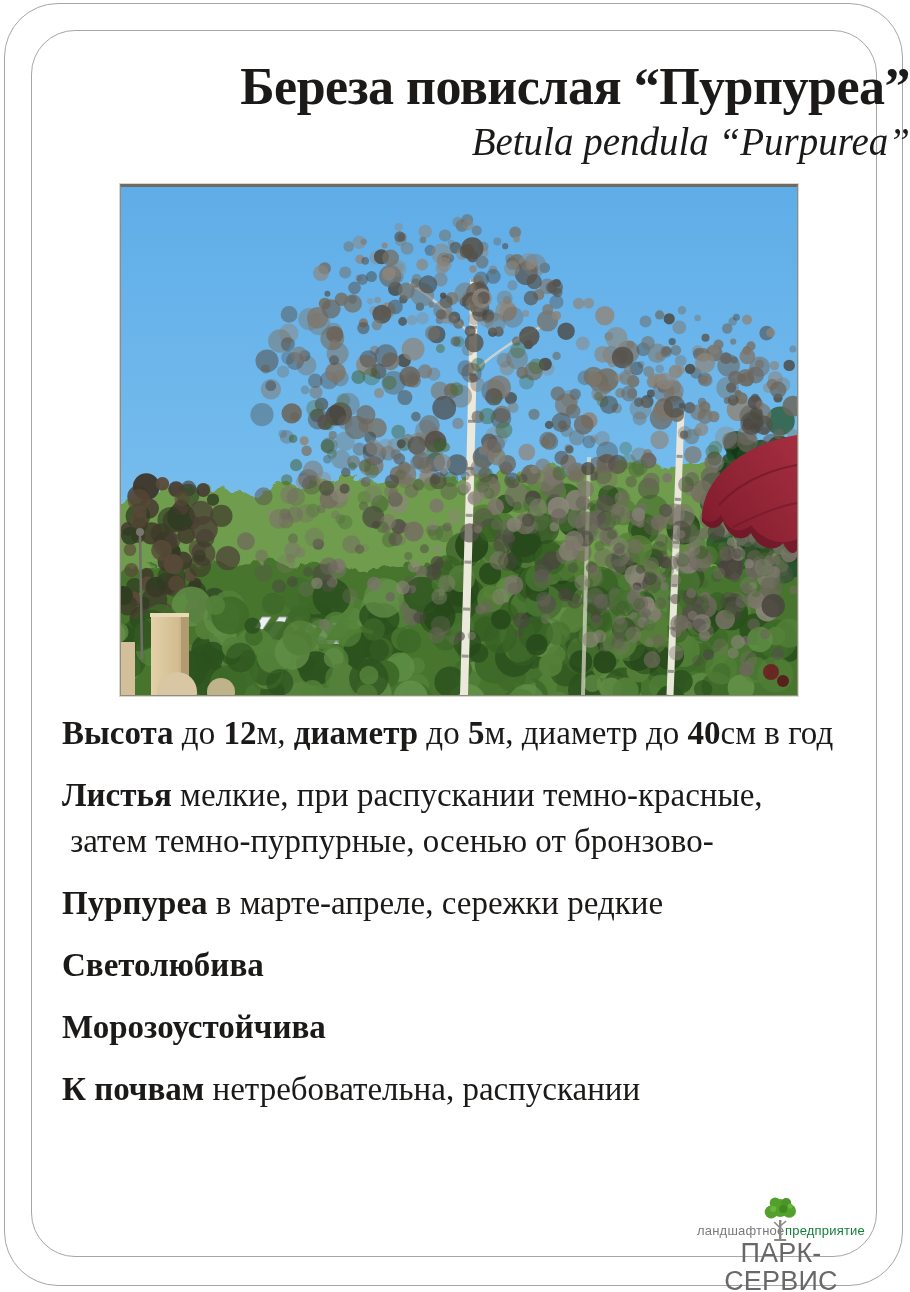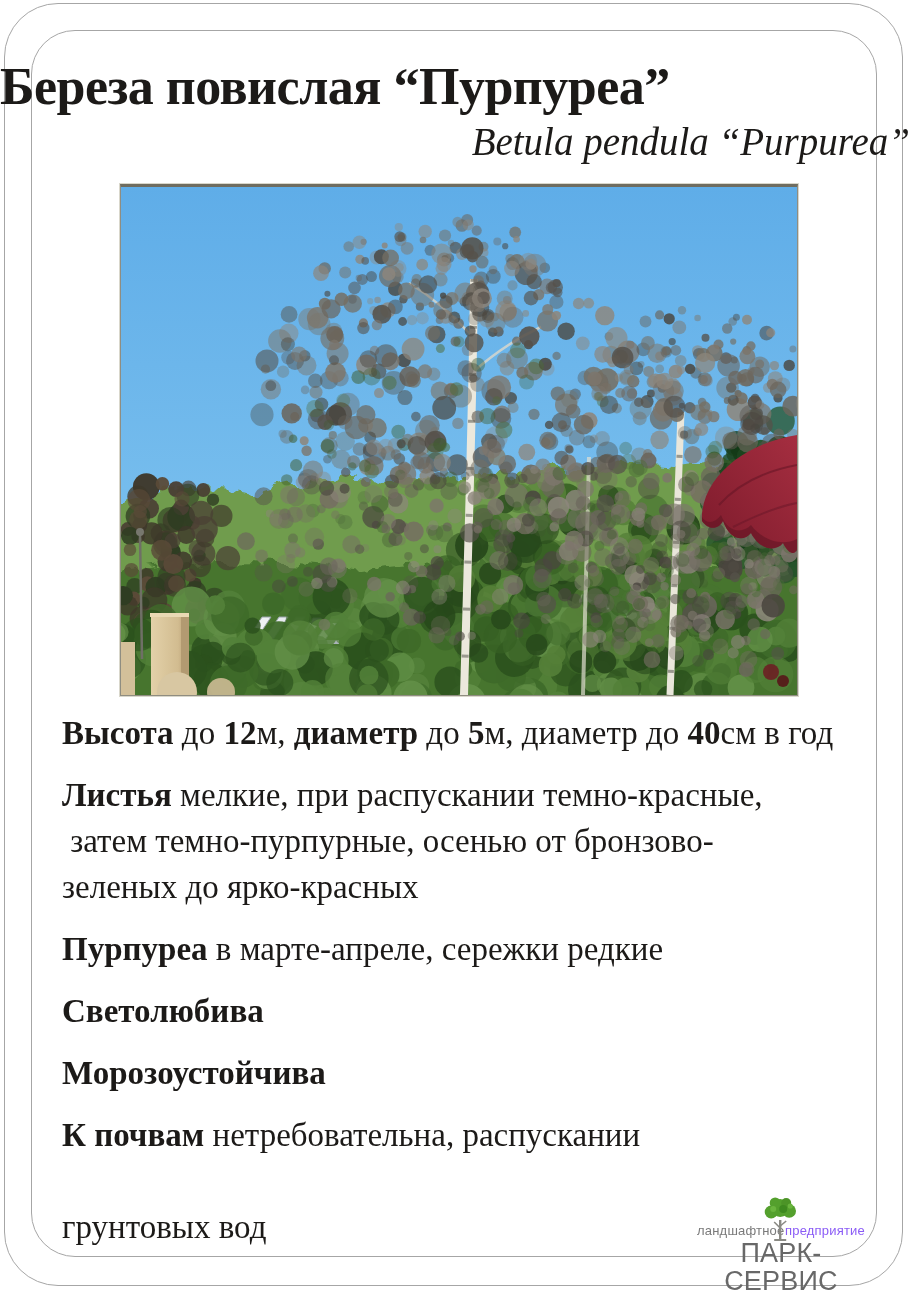--- a/index.html
+++ b/index.html
@@ -10,21 +10,21 @@
   }
   .outer-frame{
     position:absolute;left:4px;top:3px;width:899px;height:1283px;
     border:1px solid #a6a6a6;border-radius:54px;box-sizing:border-box;
   }
   .inner-frame{
     position:absolute;left:31px;top:30px;width:846px;height:1227px;
     border:1px solid #a6a6a6;border-radius:44px;box-sizing:border-box;
   }
   .title{
-    position:absolute;top:60px;left:0;right:0;text-align:left;
+    position:absolute;top:60px;left:0;right:0;text-align:right;
     font-size:52px;font-weight:bold;line-height:1.05;letter-spacing:-0.5px;
   }
   .subtitle{
     position:absolute;top:121px;left:0;right:0;text-align:right;
     font-size:39px;font-style:italic;line-height:1.1;
   }
   .photo{
     position:absolute;left:120px;top:184px;width:676px;height:508px;
     border-top:3px solid #6e6c60;border-left:1px solid #8f8d81;
     border-right:1px solid #8f8d81;border-bottom:1px solid #8f8d81;
@@ -37,21 +37,21 @@
   }
   .content p{margin:0 0 16px 0;white-space:nowrap;}
   .content b{font-weight:bold;margin-top:10px;}
   .logo{
     position:absolute;left:697px;top:1188px;width:168px;text-align:center;
     font-family:"Liberation Sans", "DejaVu Sans", sans-serif;
   }
   .logo-top{position:relative;height:50px;}
   .logo-tree{position:absolute;left:50%;bottom:-4px;transform:translateX(-52%);}
   .logo-word-left{position:absolute;left:0;bottom:0;font-size:13px;color:#7a7a7a;letter-spacing:0.2px;}
-  .logo-word-right{position:absolute;right:0;bottom:0;font-size:13px;color:#8b5cf6;letter-spacing:0.2px;}
+  .logo-word-right{position:absolute;right:0;bottom:0;font-size:13px;color:#15803d;letter-spacing:0.2px;}
   .logo-name{font-size:27px;color:#686868;letter-spacing:0.2px;line-height:1.05;margin-top:1px;}
 </style>
 </head>
 <body>
 
 <div class="page">
   <div class="outer-frame"></div>
   <div class="inner-frame"></div>
 
   <div class="title">Береза повислая “Пурпуреа”</div>
@@ -1739,25 +1739,25 @@
         <rect x="29" y="426" width="39" height="4" fill="#e9d9b4"></rect>
         <rect x="0" y="455" width="14" height="55" fill="#d3c09a"></rect>
         <circle cx="56" cy="505" r="20" fill="#d8c7a2"></circle>
         <circle cx="100" cy="505" r="14" fill="#cdbb95" opacity="0.9"></circle>
       </g>
     </svg>
   </div>
 
   <div class="content" id="paragraphs">
       <p><b>Высота</b><span> до </span><b>12</b><span>м, </span><b>диаметр</b><span> до </span><b>5</b><span>м, диаметр до </span><b>40</b><span>см в год</span></p>
-      <p><b>Листья</b><span> мелкие, при распускании темно-красные,</span><br><span>&nbsp;затем темно-пурпурные, осенью от бронзово-</span><br><span>зеленых до ярко-красных</span></p>
+      <p><b>Листья</b><span> мелкие, при распускании темно-красные,</span><br><span>&nbsp;затем темно-пурпурные, осенью от бронзово-</span><br></p>
       <p><b>Пурпуреа</b><span> в марте-апреле, сережки редкие</span></p>
       <p><b>Светолюбива</b></p>
       <p><b>Морозоустойчива</b></p>
-      <p><b>К почвам</b><span> нетребовательна, распускании</span><br><br><span>грунтовых вод</span></p>
+      <p><b>К почвам</b><span> нетребовательна, распускании</span><br><br></p>
     </div>
 
   <div class="logo">
     <div class="logo-top">
       <span class="logo-word-left">ландшафтное</span>
       <svg class="logo-tree" width="40" height="46" viewBox="0 0 40 46">
         <line x1="20" y1="45" x2="20" y2="24" stroke="#8a8a84" stroke-width="2.4"></line>
         <line x1="20" y1="32" x2="14" y2="26" stroke="#8a8a84" stroke-width="1.6"></line>
         <line x1="20" y1="30" x2="26" y2="25" stroke="#8a8a84" stroke-width="1.6"></line>
         <line x1="14" y1="44" x2="26" y2="44" stroke="#8a8a84" stroke-width="2"></line>

